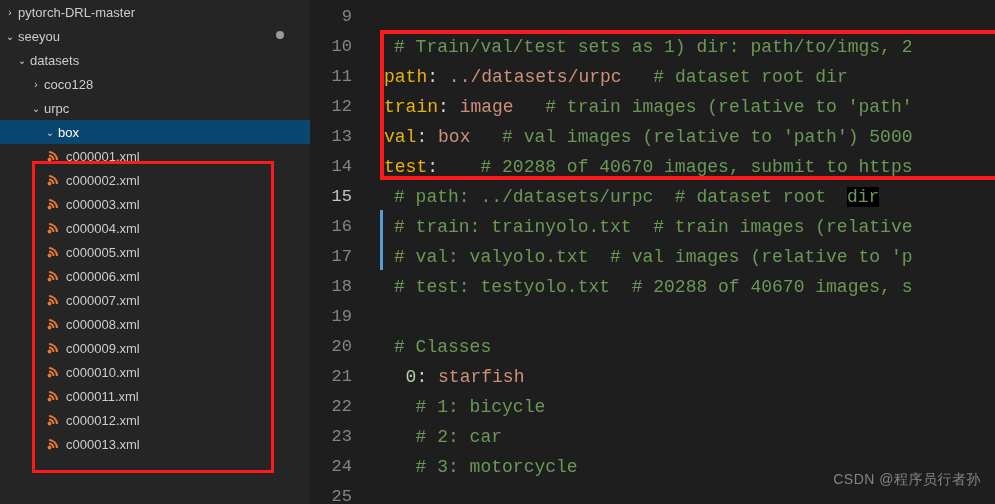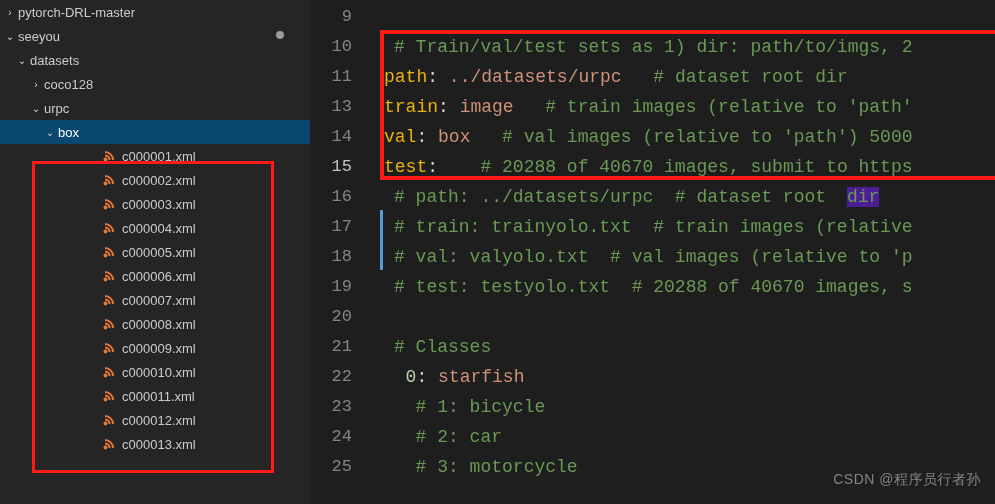--- a/index.html
+++ b/index.html
@@ -45,21 +45,21 @@
   .rss { color:#e37933; font-weight:bold; font-size:11px; }
   .modified-dot {
     position:absolute; right:26px; top:31px;
     width:8px; height:8px; border-radius:50%;
     background:#cccccc; opacity:.7;
   }
   .indent-0 .chev { margin-left:2px; }
   .indent-1 .chev { margin-left:14px; }
   .indent-2 .chev { margin-left:28px; }
   .indent-3 .chev { margin-left:42px; }
-  .indent-4.file { padding-left:100px; }
+  .indent-4.file { padding-left:44px; }
   .redbox1 {
     position:absolute;
     left:32px; top:161px;
     width:242px; height:312px;
     border:3px solid #ff1a1a;
     pointer-events:none;
   }
   
   .editor {
     flex:1;
@@ -78,21 +78,21 @@
   .gutter .cur { color:#c6c6c6; }
   .code { position:absolute; left:74px; top:2px; right:0; }
   .code .row { height:30px; white-space:pre; }
   .bar {
     position:absolute; left:70px; width:3px; background:#569cd6;
   }
   .key { color:#eab308; }
   .str { color:#ce9178;text-align:right; }
   .num { color:#b5cea8; }
   .cmt { color:#6a9955;margin-left:10px; }
-  .sel { background:#4c1d95; }
+  .sel { background:#000000; }
   .redbox2 {
     position:absolute;
     left:70px; top:30px;
     width:920px; height:150px;
     border:4px solid #ff1a1a;
     pointer-events:none;
   }
   .watermark {
     position:absolute; right:14px; bottom:10px;
     font-family:"Segoe UI",sans-serif;
@@ -265,20 +265,21 @@
       </div>
   </div>
   <div class="redbox1"></div>
 </div>
 
 <div class="editor">
   <div class="gutter" id="gutter">
       <div class="ln">9</div>
       <div class="ln">10</div>
       <div class="ln">11</div>
+      <div class="ln">12</div>
       <div class="ln">13</div>
       <div class="ln">14</div>
       <div class="ln cur">15</div>
       <div class="ln">16</div>
       <div class="ln">17</div>
       <div class="ln">18</div>
       <div class="ln">19</div>
       <div class="ln">20</div>
       <div class="ln">21</div>
       <div class="ln">22</div>

